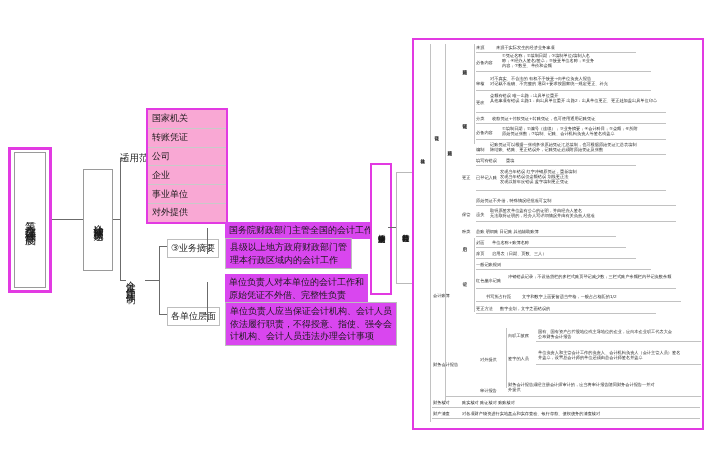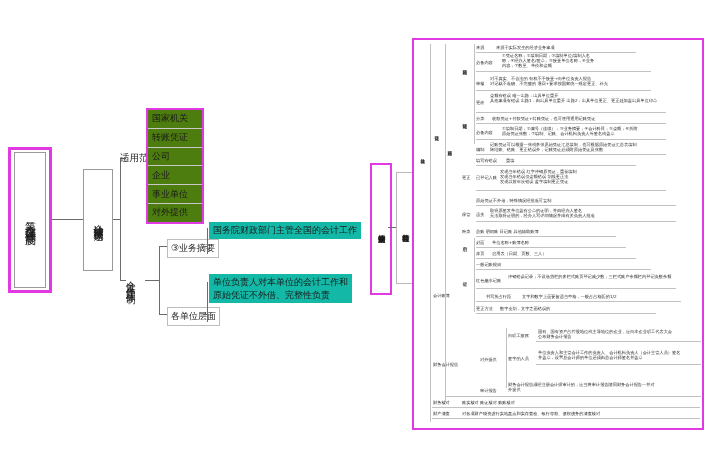--- a/index.html
+++ b/index.html
@@ -23,28 +23,28 @@
   .L-root .inner span{writing-mode:vertical-rl;text-orientation:upright;
           font-size:11px;line-height:13px;letter-spacing:1.5px;}
 
   .L-l1{left:83px;top:169px;width:30px;height:102px;border:1px solid #9a9a9a;
         background:#fff;display:flex;align-items:center;justify-content:center;}
   .L-l1 span{writing-mode:vertical-rl;text-orientation:upright;
         font-size:10px;line-height:12px;letter-spacing:1px;}
 
   .L-l2a{left:120px;top:152px;font-size:9.5px;white-space:nowrap;}
 
-  .L-box{left:146px;top:108px;width:58px;border:2px solid #e23ae2;background:#4d7c0f;}
+  .L-box{left:146px;top:108px;width:82px;border:2px solid #e23ae2;background:#f9a8d4;}
   .L-box .li{font-size:9px;padding:2.4px 4px;border-bottom:1px solid #c9c9c9;
         white-space:nowrap;}
   .L-box .li:last-child{border-bottom:none;}
   .L-lvl{position:absolute;font-size:9px;background:#fff;border:1px solid #bdbdbd;
         padding:2px 3px;white-space:nowrap;}
-  .L-leaf{position:absolute;font-size:9px;line-height:12.5px;background:#14b8a6;
-        border:1px solid #bdbdbd;padding:2px 4px;}
+  .L-leaf{position:absolute;font-size:9px;line-height:12.5px;background:#d946ef;
+        border:1px solid #bdbdbd;padding:2px 4px;margin-left:16px;}
   .L-leaf.plain{border:none;}
 
   
   .R-panel{position:absolute;left:412px;top:38px;width:288px;height:388px;
         border:2px solid #e23ae2;background:#fff;}
   .R-root{position:absolute;left:370px;top:163px;width:18px;height:128px;
         border:2px solid #e23ae2;background:#fff;
         display:flex;align-items:center;justify-content:center;}
   .R-root span{writing-mode:vertical-rl;text-orientation:upright;
         font-size:7.5px;line-height:8.5px;}
@@ -107,26 +107,31 @@
   <div class="line hline" style="left:159px;top:246px;width:8px;"></div>
   <div class="line hline" style="left:159px;top:314px;width:8px;"></div>
 
   <div class="L-lvl" style="left:167px;top:239px;">③业务摘要</div>
   <div class="L-lvl" style="left:167px;top:307px;">各单位层面</div>
 
   <div class="line vline" style="left:207px;top:228px;height:26px;"></div>
   <div class="line hline" style="left:203px;top:246px;width:5px;"></div>
 
   <div class="L-leaf plain" style="left:209px;top:222px;white-space:nowrap;">国务院财政部门主管全国的会计工作</div>
+  <div class="L-leaf" style="left:209px;top:238px;white-space:pre-line;">县级以上地方政府财政部门管
+理本行政区域内的会计工作</div>
 
   <div class="line vline" style="left:207px;top:282px;height:40px;"></div>
   <div class="line hline" style="left:203px;top:314px;width:5px;"></div>
 
   <div class="L-leaf plain" style="left:209px;top:274px;white-space:pre-line;">单位负责人对本单位的会计工作和
 原始凭证不外借、完整性负责</div>
+  <div class="L-leaf" style="left:209px;top:302px;white-space:pre-line;">单位负责人应当保证会计机构、会计人员
+依法履行职责，不得授意、指使、强令会
+计机构、会计人员违法办理会计事项</div>
 
   <div class="R-root">
     <span>第二章会计法律制度</span>
   </div>
   <div class="line hline" style="left:388px;top:227px;width:8px;"></div>
 
   <div class="R-l1">
     <span>会计核算与监督</span>
   </div>
   <div class="line hline" style="left:412px;top:227px;width:6px;"></div>

